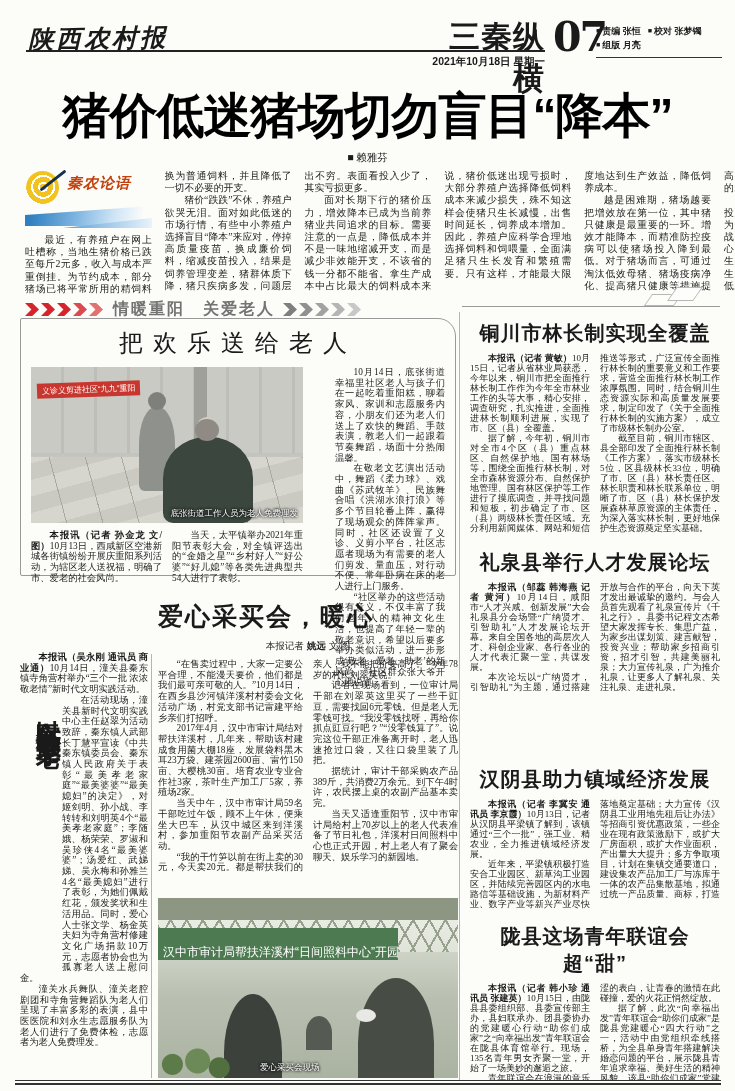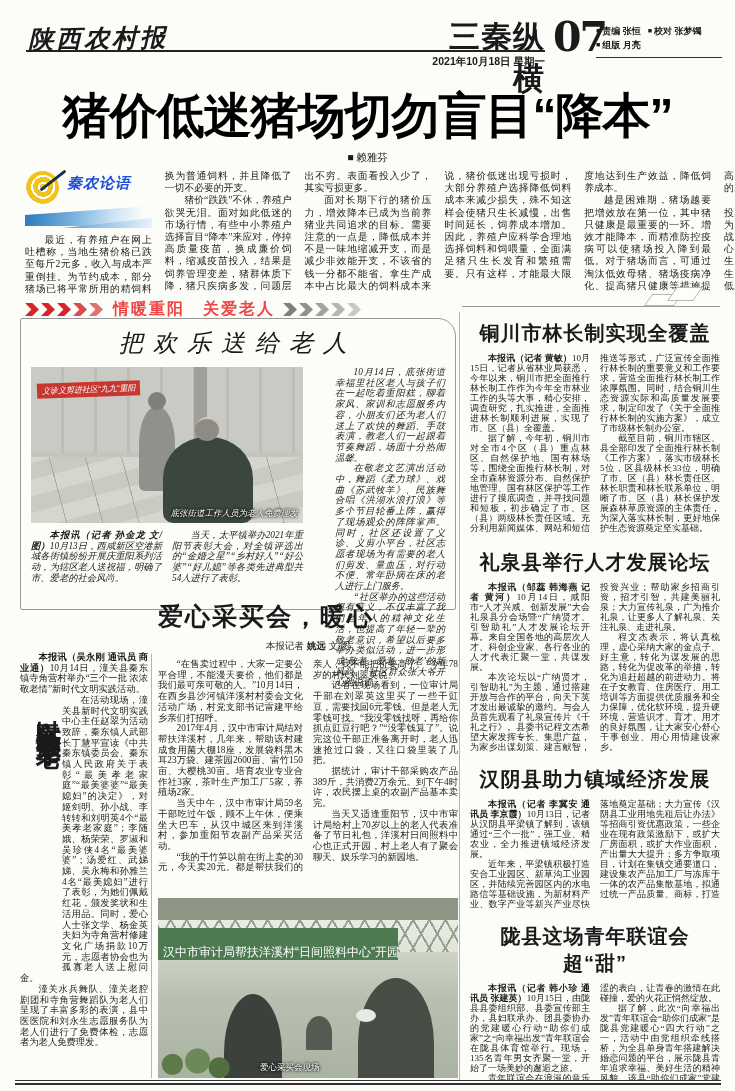--- a/index.html
+++ b/index.html
@@ -28,40 +28,40 @@
     font-size:48px; font-weight:900; letter-spacing:-1px; font-family:"Liberation Sans",sans-serif; color:#000; }
   .lead-byline { position:absolute; top:151px; width:100%; text-align:center; font-size:10.5px; }
   .lead-cols { position:absolute; top:170px; left:25px; width:686px; height:132px;
     column-count:5; column-gap:13px; font-size:9.8px; line-height:12.2px; }
   .para { text-align:justify; text-indent:2em; }
   .qna-logo { position:relative; height:58px; margin-bottom:6px; break-inside:avoid; }
   .qna-circle { position:absolute; left:1px; top:1px; width:33px; height:33px; border-radius:50%;
     background:repeating-radial-gradient(circle at 52% 48%, #f2c31e 0 3px, #fff 3px 5px, #f2c31e 5px 7px); }
   .qna-pen { position:absolute; left:12px; top:9px; width:32px; height:3px; background:#16324c;
     transform:rotate(-38deg); border-radius:2px; }
-  .qna-text { position:absolute; left:42px; top:7px; color:#1d4ed8; font-weight:800; font-size:15px;
+  .qna-text { position:absolute; left:42px; top:7px; color:#c2410c; font-weight:800; font-size:15px;
     font-style:italic; letter-spacing:1px; font-family:"Liberation Sans",sans-serif; }
   .qna-swoosh { position:absolute; bottom:2px; left:0; width:100%; height:20px;
     background:linear-gradient(100deg,#2f7fc1 5%,#7db4e0 40%,#cfe5f6 70%,rgba(255,255,255,0) 92%);
     clip-path:polygon(0 45%, 100% 0, 100% 100%, 0 100%); }
   .qna-swoosh2 { position:absolute; bottom:0; left:30%; width:70%; height:10px;
     background:linear-gradient(90deg,#5a9fd4,#e8f2fb); clip-path:polygon(0 100%, 100% 0, 100% 100%); }
   .fold { position:absolute; top:287px; left:648px; width:56px; height:20px; }
   .fold i { position:absolute; display:block; border:1px solid #b8b8b2; background:#fdfdfb; transform:skewX(-35deg); }
   .fold .f1 { left:0; top:7px; width:30px; height:12px; }
   .fold .f2 { left:24px; top:0; width:26px; height:14px; }
   
   .banner-row { position:absolute; top:301px; left:25px; display:flex; align-items:center; height:17px; }
   .chev { width:14px; height:13px; margin-right:2px;
     clip-path:polygon(0 0,52% 0,100% 50%,52% 100%,0 100%,46% 50%); }
-  .banner-title { margin:0 8px; font-size:16px; font-weight:800; color:#ef4444;
+  .banner-title { margin:0 8px; font-size:16px; font-weight:800; color:#737373;
     font-family:Liberation Sans, sans-serif; letter-spacing:2px; }
   
-  .huanle-box { position:absolute; top:318px; left:20px; width:436px; height:292px;
-    border:1px solid #999; border-radius:2px 18px 2px 2px; padding:4px 10px 8px;font-style:italic; }
+  .huanle-box { position:absolute; top:318px; left:20px; width:436px; height:258px;
+    border:1px solid #999; border-radius:2px 18px 2px 2px; padding:4px 10px 8px; }
   .huanle-title { text-align:center; font-size:24px; letter-spacing:10px; font-weight:500;
     font-family:"Liberation Sans",sans-serif; margin-top:4px; }
   .huanle-body { display:flex; gap:8px; margin-top:8px; }
   .huanle-left { width:272px; }
   .huanle-story { flex:1; font-size:9.3px; line-height:10.7px;margin-left:24px; }
   .huanle-intro { margin-top:7px; column-count:2; column-gap:10px; font-size:9.3px; line-height:10.7px; }
   
   .photo1 { position:relative; width:272px; height:156px; overflow:hidden;
     background:linear-gradient(180deg,#c6c7c1 0%,#b8b9b3 45%,#d2d2cb 70%,#c4c4bd 100%); }
   .p1-wall { position:absolute; left:0; top:0; right:0; height:55%;
@@ -254,21 +254,20 @@
         <p class="para">据了解，今年初，铜川市对全市4个区（县）重点林区、自然保护地、国有林场等，围绕全面推行林长制，对全市森林资源分布、自然保护地管理、国有林区保护等工作进行了摸底调查，并寻找问题和短板，初步确定了市、区（县）两级林长责任区域。充分利用新闻媒体、网站和短信推送等形式，广泛宣传全面推行林长制的重要意义和工作要求，营造全面推行林长制工作浓厚氛围。同时，结合铜川生态资源实际和高质量发展要求，制定印发了《关于全面推行林长制的实施方案》，成立了市级林长制办公室。</p>
         <p class="para">截至目前，铜川市辖区、县全部印发了全面推行林长制《工作方案》，落实市级林长5位，区县级林长33位，明确了市、区（县）林长责任区、林长职责和林长联系单位，明晰了市、区（县）林长保护发展森林草原资源的主体责任，为深入落实林长制，更好地保护生态资源奠定坚实基础。</p>
       </div>
     </div>
 
     <div>
       <div class="r-title">礼泉县举行人才发展论坛</div>
       <div class="r-text rt-2">
         <p class="para"><b>本报讯（邹蕊 韩海燕 记者 黄河）</b><span>10月14日，咸阳市“人才兴咸、创新发展”大会礼泉县分会场暨“广纳贤才、引智助礼”人才发展论坛开幕。来自全国各地的高层次人才、科创企业家、各行各业的人才代表汇聚一堂，共谋发展。</span></p>
         <p class="para">本次论坛以“广纳贤才，引智助礼”为主题，通过搭建开放与合作的平台，向天下英才发出最诚挚的邀约。与会人员首先观看了礼泉宣传片《千礼之行》。县委书记程文杰希望大家发挥专长、集思广益，为家乡出谋划策、建言献智，投资兴业；帮助家乡招商引资，招才引智，共建美丽礼泉；大力宣传礼泉，广为推介礼泉，让更多人了解礼泉、关注礼泉、走进礼泉。</p>
-        <p class="para">程文杰表示，将认真梳理，虚心采纳大家的金点子、好主意，转化为谋发展的思路，转化为促改革的举措，转化为追赶超越的前进动力。将在子女教育、住房医疗、用工培训等方面提供优质服务和全力保障，优化软环境，提升硬环境，营造识才、育才、用才的良好氛围，让大家安心舒心干事创业、用心用情建设家乡。</p>
       </div>
     </div>
 
     <div>
       <div class="r-title">汉阴县助力镇域经济发展</div>
       <div class="r-text rt-3">
         <p class="para"><b>本报讯（记者 李冀安 通讯员 李京霞）</b><span>10月13日，记者从汉阴县平梁镇了解到，该镇通过“三个一批”，强工业、精农业，全力推进镇域经济发展。</span></p>
         <p class="para">近年来，平梁镇积极打造安合工业园区、新草沟工业园区，并陆续完善园区内的水电路信等基础设施，为新材料产业、数字产业等新兴产业尽快落地奠定基础；大力宣传《汉阴县工业用地先租后让办法》等招商引资优惠政策，一些企业在现有政策激励下，或扩大厂房面积，或扩大作业面积，产出量大大提升；多方争取项目，计划在集镇交通要道口，建设集农产品加工厂与冻库于一体的农产品集散基地，拟通过统一产品质量、商标，打造具有平梁特色的农特产品，提高农产品附加值。</p>
       </div>
     </div>

